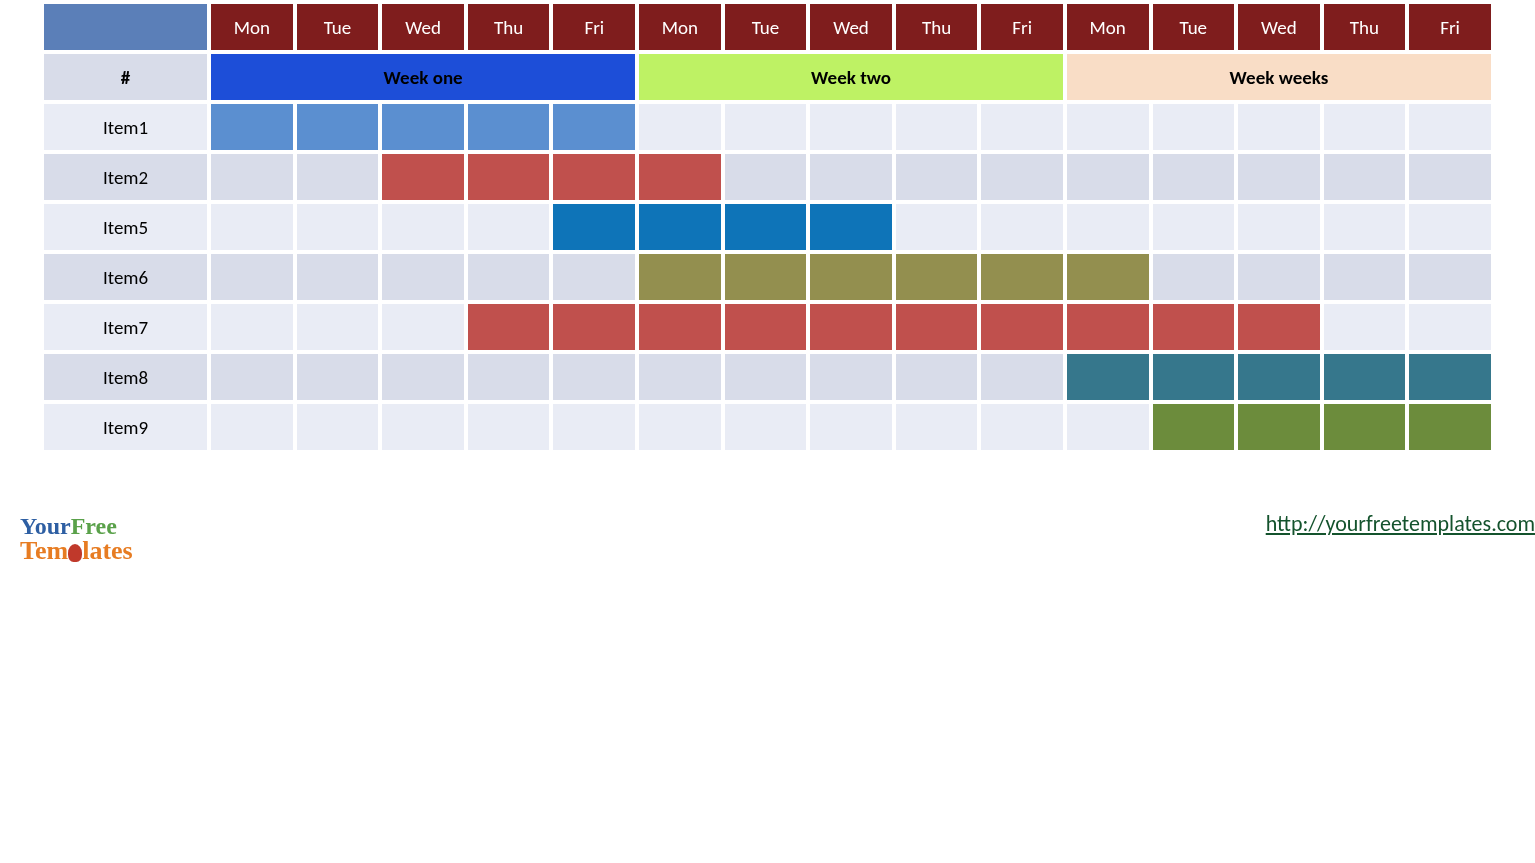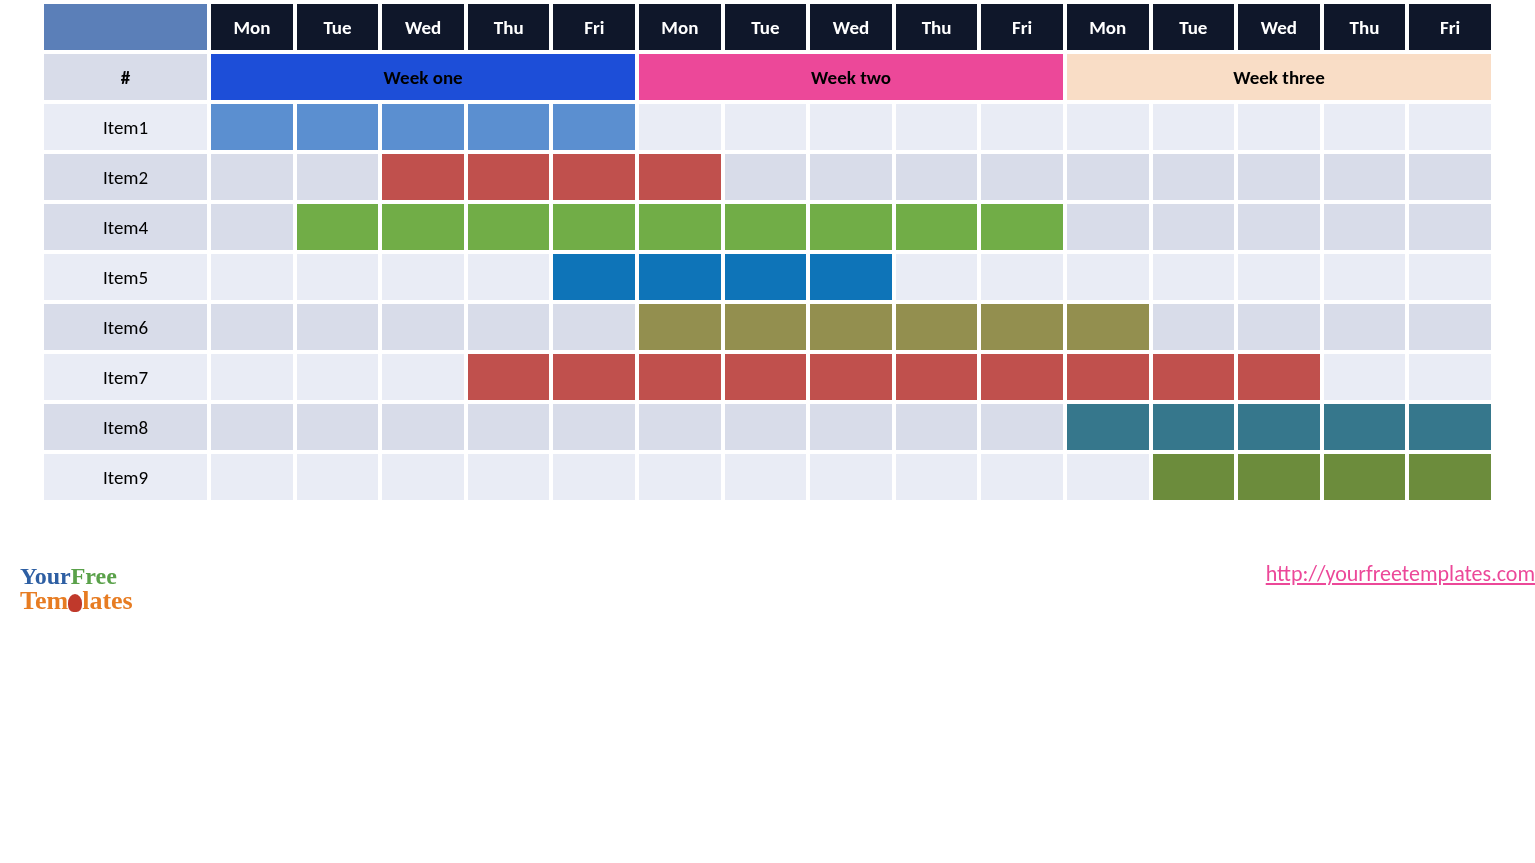--- a/index.html
+++ b/index.html
@@ -37,23 +37,23 @@
   }
   table.gantt col.label-col { width: 160px; }
   table.gantt col.day-col { width: 80px; }
   table.gantt th, table.gantt td {
     padding: 0;
     height: 46px;
     text-align: center;
     font-size: 19px;
   }
   th.day-header {
-    background: #0f172a;
+    background: #7f1d1d;
     color: #fff;
-    font-weight: 700;
+    font-weight: 400;
   }
   th.corner-header {
     background: #5b7fb8;
   }
   th.week-label {
     font-weight: 700;
     color: #000;
     font-size: 19px;
   }
   th.hash-header {
@@ -71,21 +71,21 @@
   td.item-label.even { background: #d8dce9; }
   .footer {
     display: flex;
     align-items: center;
     justify-content: flex-end;
     position: relative;
     margin-top: 24px;
     height: 90px;
   }
   .footer a.link {
-    color: #ec4899;
+    color: #14532d;
     text-decoration: underline;
     font-size: 22px;
   }
   .logo {
     position: absolute;
     left: 20px;
     bottom: 4px;
     font-family: "Comic Sans MS", "Segoe Script", cursive;
     line-height: 1;
   }
@@ -143,22 +143,22 @@
             <th class="day-header">Fri</th>
             <th class="day-header">Mon</th>
             <th class="day-header">Tue</th>
             <th class="day-header">Wed</th>
             <th class="day-header">Thu</th>
             <th class="day-header">Fri</th>
           </tr>
         <tr id="week-header-row">
           <th class="hash-header">#</th>
         <th class="week-label" colspan="5" style="background: #1d4ed8;">Week one</th>
-            <th class="week-label" colspan="5" style="background: #ec4899;">Week two</th>
-            <th class="week-label" colspan="5" style="background: rgb(249, 221, 198);">Week three</th>
+            <th class="week-label" colspan="5" style="background: #bef264;">Week two</th>
+            <th class="week-label" colspan="5" style="background: rgb(249, 221, 198);">Week weeks</th>
           </tr>
       </thead>
       <tbody id="gantt-body">
           <tr>
             <td class="item-label odd">Item1</td>
             <td style="background: rgb(91, 143, 208);"></td>
             <td style="background: rgb(91, 143, 208);"></td>
             <td style="background: rgb(91, 143, 208);"></td>
             <td style="background: rgb(91, 143, 208);"></td>
             <td style="background: rgb(91, 143, 208);"></td>
@@ -178,38 +178,20 @@
             <td class="empty-even"></td>
             <td class="empty-even"></td>
             <td style="background: rgb(192, 80, 77);"></td>
             <td style="background: rgb(192, 80, 77);"></td>
             <td style="background: rgb(192, 80, 77);"></td>
             <td style="background: rgb(192, 80, 77);"></td>
             <td class="empty-even"></td>
             <td class="empty-even"></td>
             <td class="empty-even"></td>
             <td class="empty-even"></td>
-            <td class="empty-even"></td>
-            <td class="empty-even"></td>
-            <td class="empty-even"></td>
-            <td class="empty-even"></td>
-            <td class="empty-even"></td>
-          </tr>
-          <tr>
-            <td class="item-label even">Item4</td>
-            <td class="empty-even"></td>
-            <td style="background: rgb(113, 173, 71);"></td>
-            <td style="background: rgb(113, 173, 71);"></td>
-            <td style="background: rgb(113, 173, 71);"></td>
-            <td style="background: rgb(113, 173, 71);"></td>
-            <td style="background: rgb(113, 173, 71);"></td>
-            <td style="background: rgb(113, 173, 71);"></td>
-            <td style="background: rgb(113, 173, 71);"></td>
-            <td style="background: rgb(113, 173, 71);"></td>
-            <td style="background: rgb(113, 173, 71);"></td>
             <td class="empty-even"></td>
             <td class="empty-even"></td>
             <td class="empty-even"></td>
             <td class="empty-even"></td>
             <td class="empty-even"></td>
           </tr>
           <tr>
             <td class="item-label odd">Item5</td>
             <td class="empty-odd"></td>
             <td class="empty-odd"></td>

